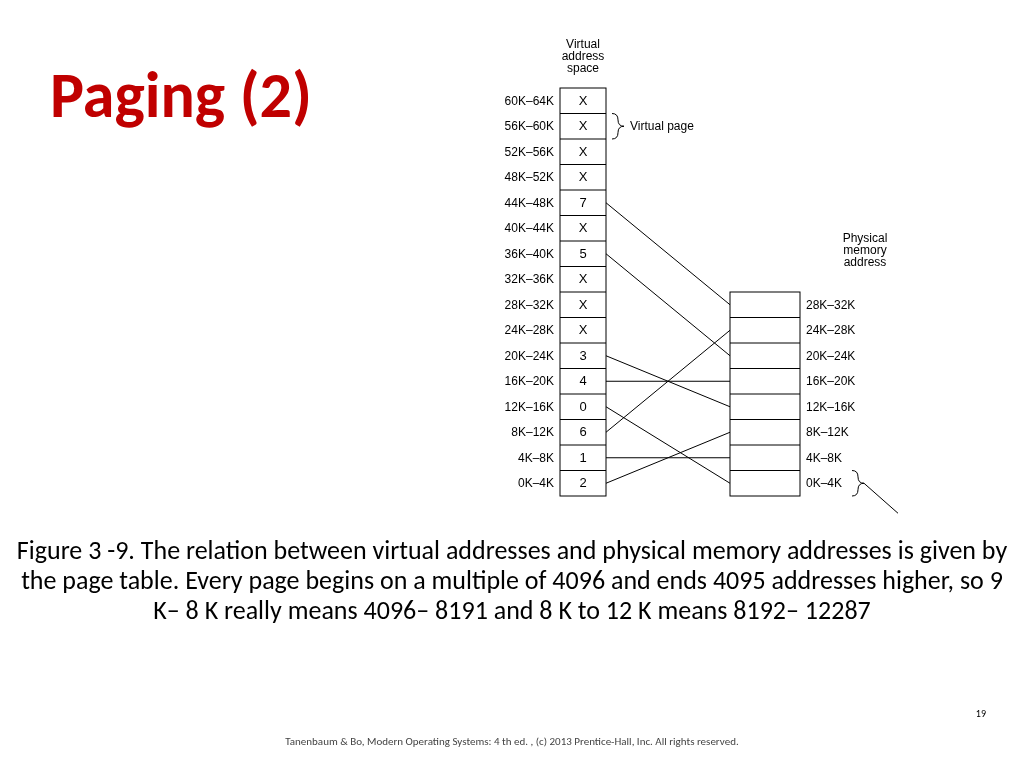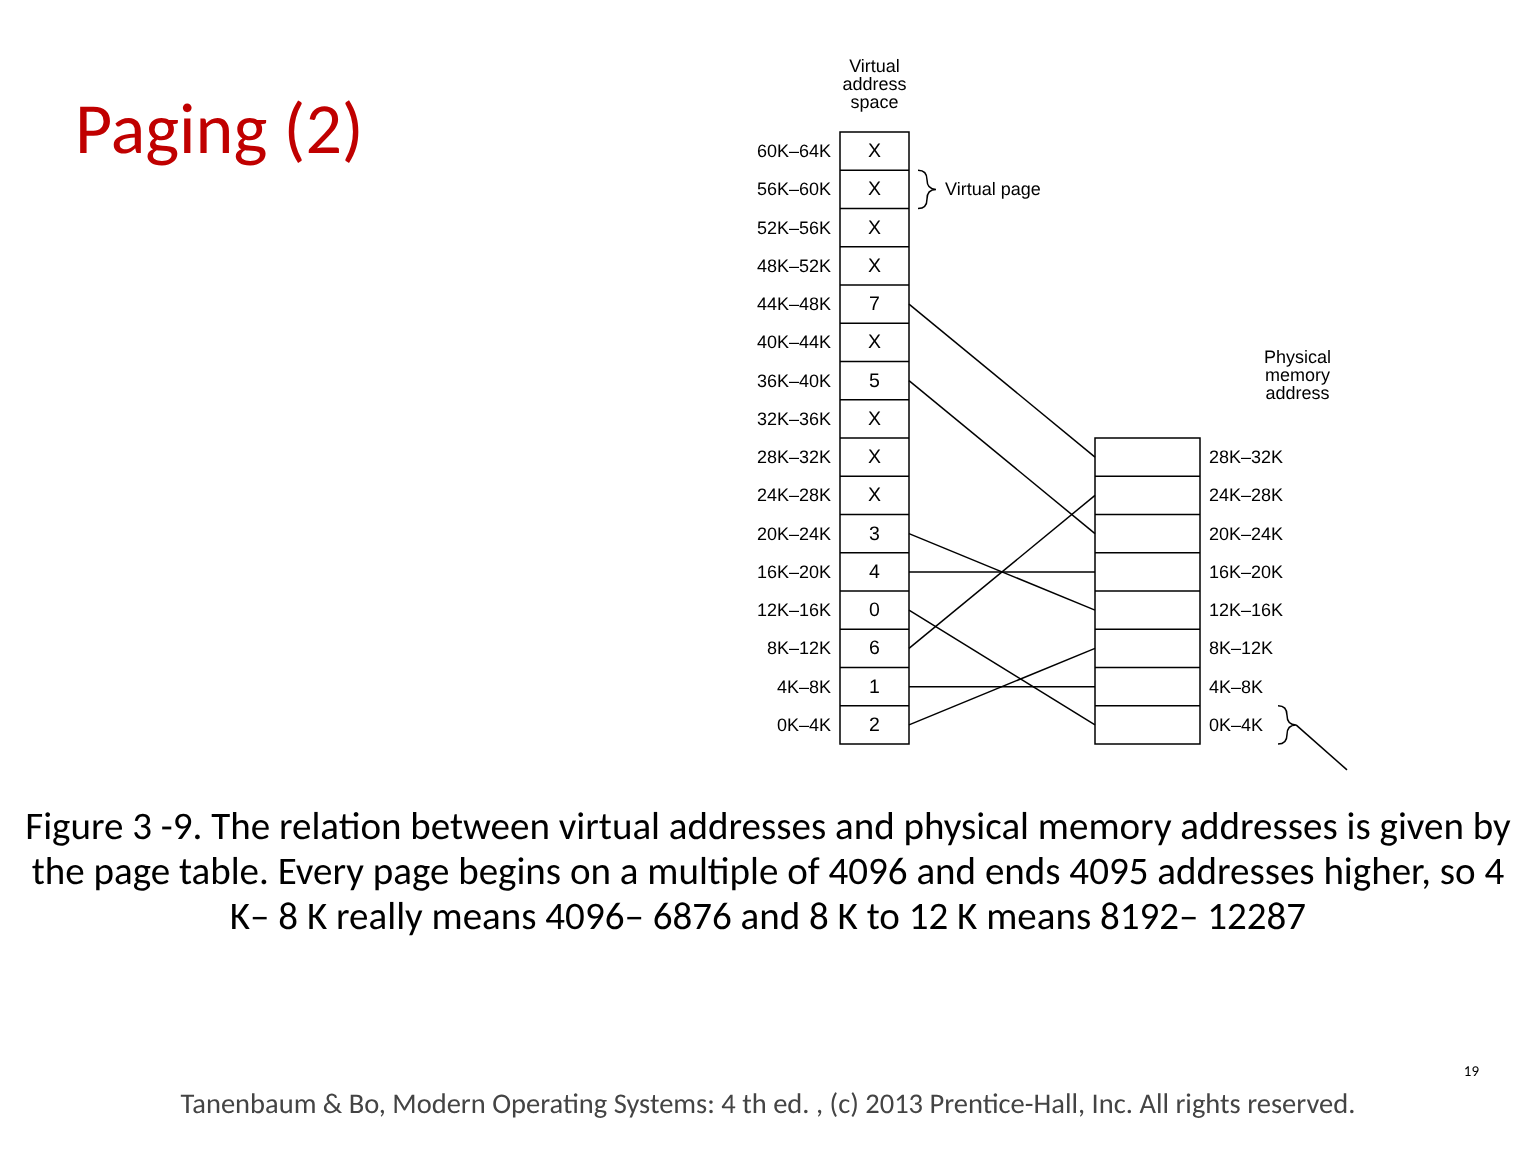--- a/index.html
+++ b/index.html
@@ -1,20 +1,20 @@
 <!DOCTYPE html>
 <html><head>
 <meta charset="utf-8">
 <style>
   html,body{margin:0;padding:0;width:1024px;height:768px;background:#fff;font-family:Calibri,Arial,sans-serif;color:#000;overflow:hidden}
   .slide{position:relative;width:1024px;height:768px}
-  .title{position:absolute;left:50px;top:56px;font-size:48px;font-weight:400;color:#c00000;font-family:Calibri,Arial,sans-serif}
+  .title{position:absolute;left:50px;top:56px;font-size:64px;font-weight:700;color:#c00000;font-family:Calibri,Arial,sans-serif}
   .caption{position:absolute;left:12px;right:12px;top:536px;text-align:center;font-size:26px;line-height:1.15;color:#000}
   .pagenum{position:absolute;right:38px;bottom:48px;font-size:10px;color:#000}
-  .footer{position:absolute;left:0;right:0;bottom:20px;text-align:center;font-size:19px;color:#444}
+  .footer{position:absolute;left:0;right:0;bottom:20px;text-align:center;font-size:11px;color:#444}
   svg{position:absolute;left:460px;top:34px}
   .small{font:12px Arial,sans-serif;fill:#000}
   .cell{font:13px Arial,sans-serif;fill:#000;text-anchor:middle}
   .rng{font:12px Arial,sans-serif;fill:#000;text-anchor:end}
   .rlab{font:12px Arial,sans-serif;fill:#000}
   line,path,rect{stroke:#000;stroke-width:1;fill:none}
 </style>
 </head>
 <body>
 
@@ -100,16 +100,16 @@
       <line x1="146" y1="347.25" x2="270" y2="347.25"></line>
       <line x1="146" y1="372.75" x2="270" y2="449.25"></line>
       <line x1="146" y1="398.25" x2="270" y2="296.25"></line>
       <line x1="146" y1="423.75" x2="270" y2="423.75"></line>
       <line x1="146" y1="449.25" x2="270" y2="398.25"></line>
       <path d="M392 436.5 Q398 436.5 398 442.875 Q398 449.25 404 449.25 Q398 449.25 398 455.625 Q398 462 392 462"></path>
       <line x1="404" y1="449.25" x2="438" y2="479.25"></line>
       <text x="406" y="497.25" class="small">Page frame</text>
     </svg>
 
-  <div class="caption">Figure 3 -9. The relation between virtual addresses and physical memory addresses is given by the page table. Every page begins on a multiple of 4096 and ends 4095 addresses higher, so 4 K– 8 K really means 4096– 6876 and 8 K to 12 K means 8192– 12287</div>
+  <div class="caption">Figure 3 -9. The relation between virtual addresses and physical memory addresses is given by the page table. Every page begins on a multiple of 4096 and ends 4095 addresses higher, so 9 K– 8 K really means 4096– 8191 and 8 K to 12 K means 8192– 12287</div>
   <div class="pagenum">19</div>
   <div class="footer">Tanenbaum &amp; Bo, Modern  Operating Systems: 4 th ed. , (c) 2013 Prentice-Hall, Inc. All rights reserved.</div>
 </div>
 
 </body></html>

